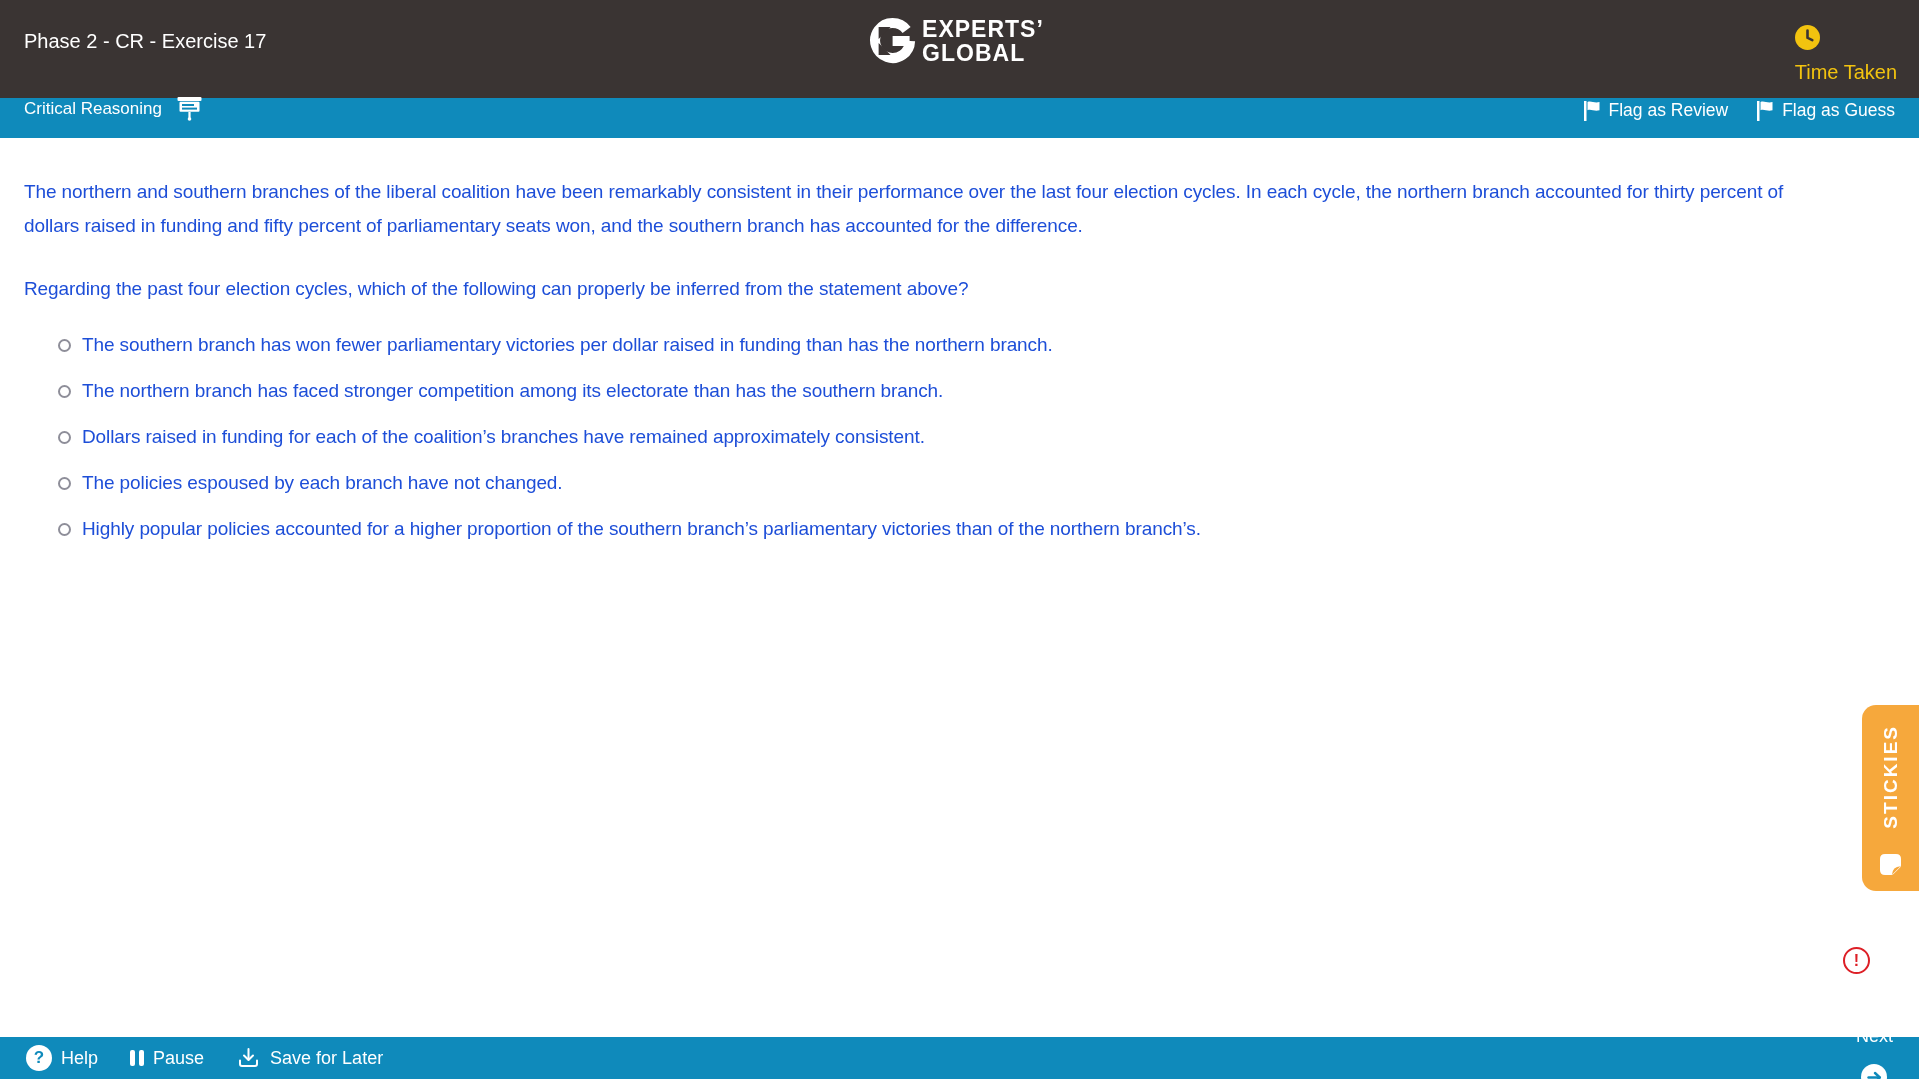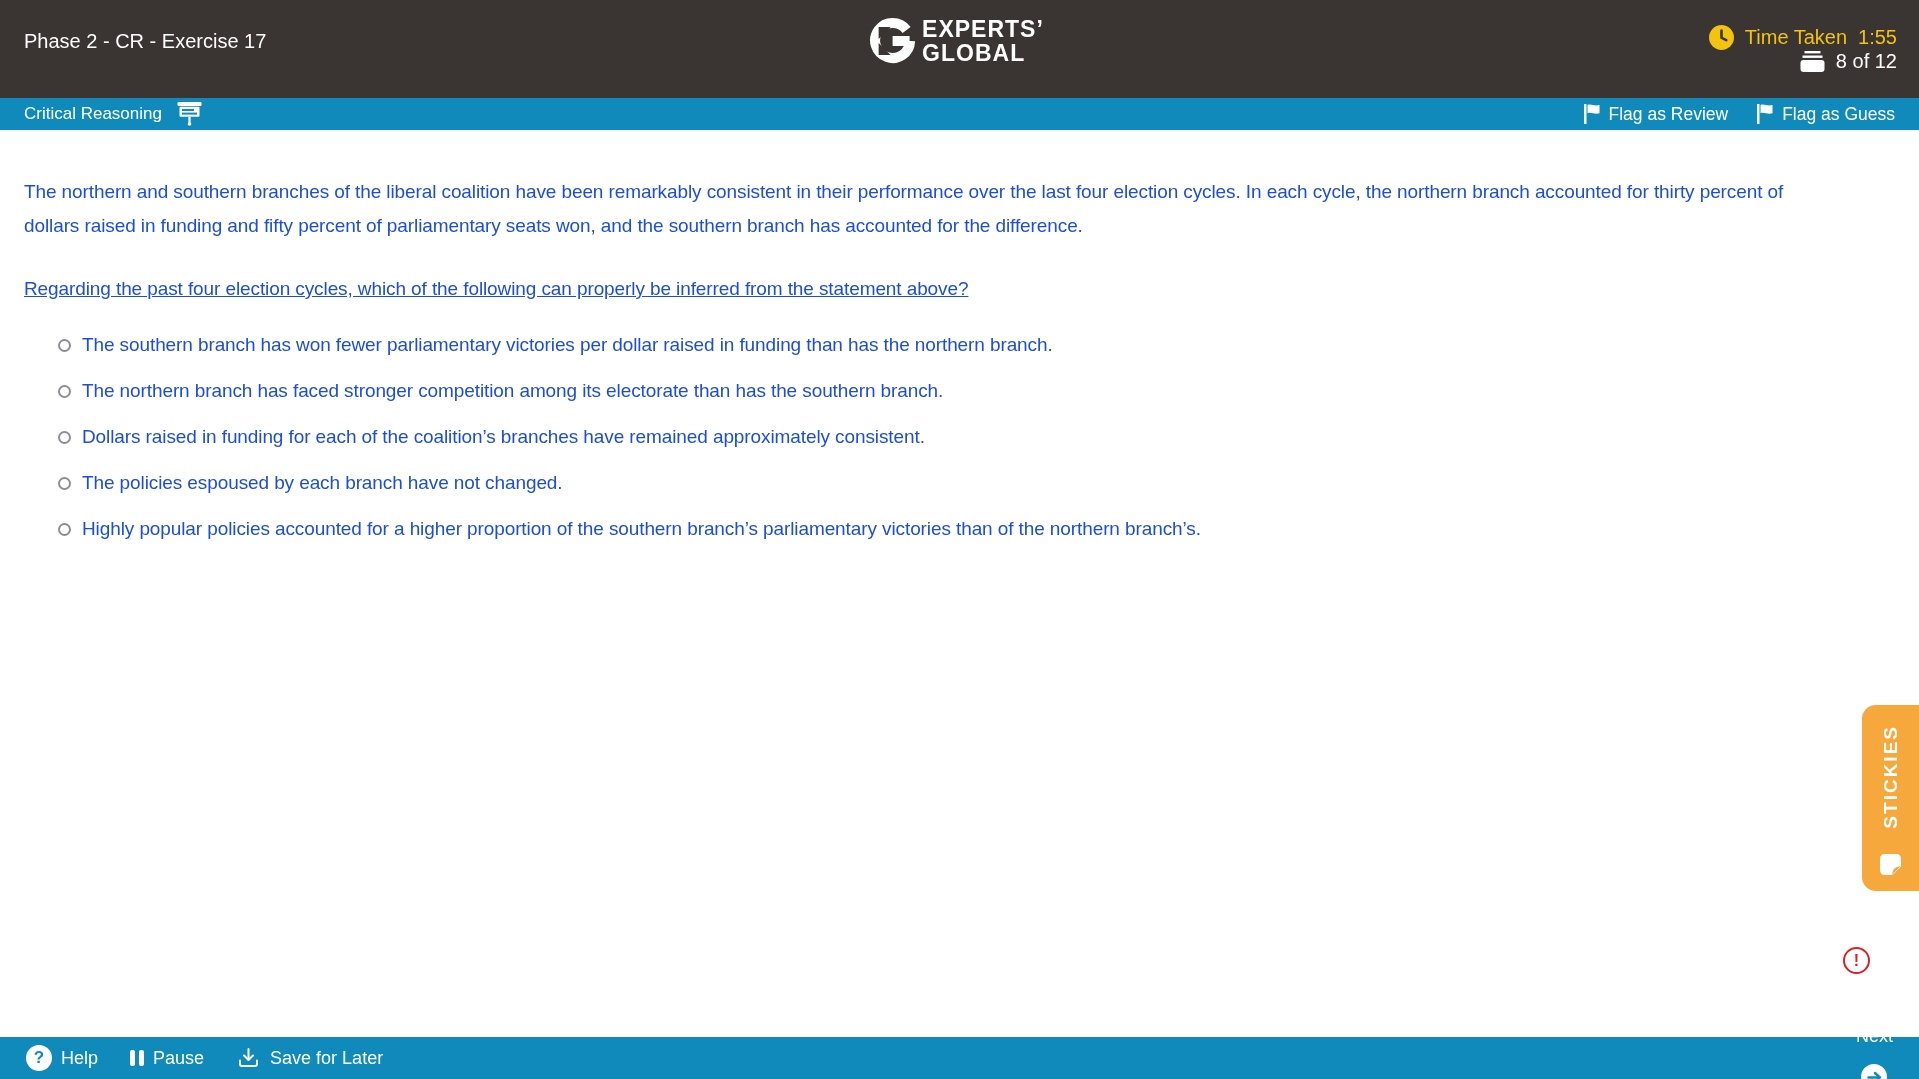--- a/index.html
+++ b/index.html
@@ -10,38 +10,38 @@
   
   .top-header { position:absolute; top:0; left:0; width:100%; height:100px;
                 background:#3a3433; color:#fff; }
   .header-title { position:absolute; left:24px; top:30px; font-size:20px; color:#fff; }
   .logo { position:absolute; left:50%; top:17px; transform:translateX(-52%);
           display:flex; gap:6px; }
   .logo-text { color:#fff; font-weight:700; font-size:23px; line-height:24px;
                letter-spacing:1px; }
   .header-right { position:absolute; right:22px; top:0; display:flex;
                   flex-direction:column; align-items:flex-end; }
-  .time-row { display:flex; align-items:center; gap:11px; margin-top:25px;
-              color:#f2c30f; font-size:20px; }
+  .time-row { display:flex; gap:11px; margin-top:25px;
+              color:#f2c30f; font-size:20px;flex-direction:column; }
   .progress-row { display:flex; align-items:center; gap:11px; 
                   color:#fff; font-size:20px; }
 
   
-  .section-bar { position:absolute; top:98px; left:0; width:100%; height:32px;
-                 background:#0f8abb; color:#fff; display:flex; align-items:center;
-                 justify-content:space-between; padding:4px 24px; }
+  .section-bar { position:absolute; top:98px; left:0; width:100%; height:40px;
+                 background:#0f8abb; color:#fff; display:flex; align-items:flex-end;
+                 justify-content:space-between; padding:17px 24px; }
   .section-left { display:flex; align-items:center; gap:15px; font-size:17px; }
   .flags { display:flex; align-items:center; gap:28px; }
   .flag-btn { display:flex; align-items:center; gap:9px; font-size:17.5px; cursor:pointer; }
 
   
   .content { position:absolute; top:138px; left:0; right:0; bottom:42px;
              background:#fff; padding:37px 24px 0 24px; color:#1d4ed8; }
   .stimulus { font-size:19px; line-height:34px; max-width:1810px; letter-spacing:-0.1px; }
-  .stem { margin-top:31px; font-size:19px; line-height:30px; letter-spacing:-0.1px;text-decoration:underline; }
+  .stem { margin-top:31px; font-size:19px; line-height:30px; letter-spacing:-0.1px; }
   .options { margin-top:18px; }
   .option-row { display:flex; align-items:center; height:46px; padding-left:34px;
                 cursor:pointer; }
   .radio { width:13px; height:13px; border:2.5px solid #8e8e99; border-radius:50%;
            background:#fff; flex:none; margin-right:11px; }
   .option-text { font-size:19px; letter-spacing:-0.1px; }
 
   
   .stickies { position:absolute; top:705px; right:0; width:57px; height:186px;
               background:#f6a83c; border-radius:14px 0 0 14px; display:flex;

